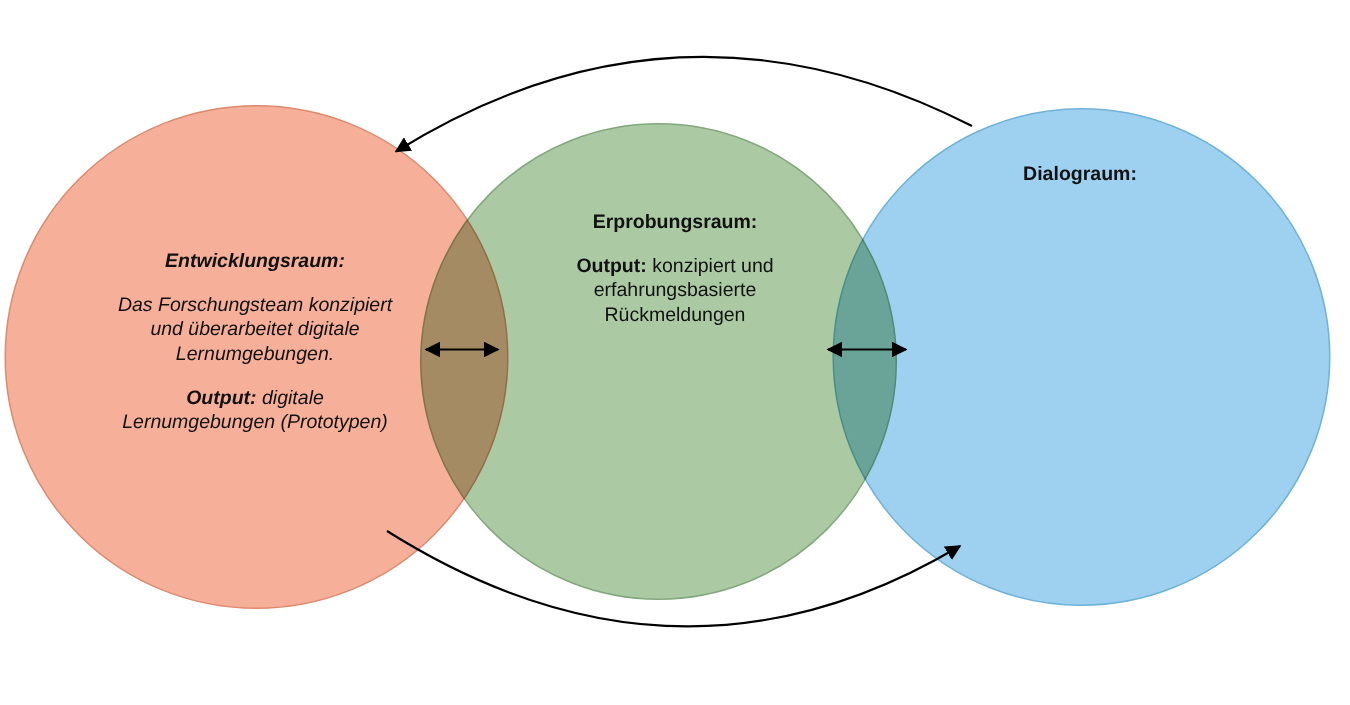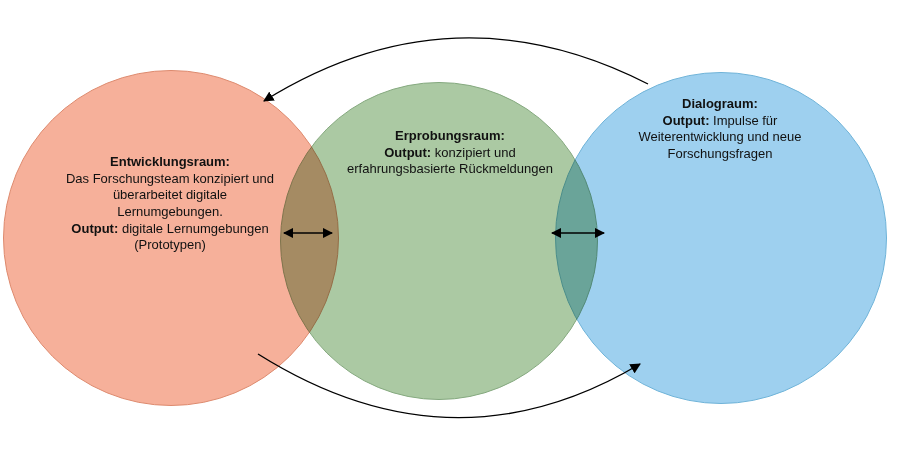--- a/index.html
+++ b/index.html
@@ -14,23 +14,23 @@
   }
   .c-left{left:3px;top:70px;width:334px;height:334px;}
   .c-mid{left:280px;top:82px;width:316px;height:316px;}
   .c-right{left:555px;top:72px;width:330px;height:330px;}
   .arrows{position:absolute;inset:0;z-index:2;pointer-events:none;}
   .arrows path{fill:none;stroke-width:1.4px;}
   .txt{
     position:absolute;z-index:3;width:216px;text-align:center;
     font-size:13px;line-height:1.28;color:#111111;
   }
-  .txt p{margin:0;}
+  .txt p{margin:12px;}
   .b{font-weight:bold;}
-  .t-left{left:62px;top:154px;}
+  .t-left{left:62px;top:154px;font-style:italic;}
   .t-mid{left:342px;top:128px;}
   .t-right{left:612px;top:96px;}
 </style>
 </head>
 <body>
 
 <div class="stage">
 
   <div class="blend-layer">
     <div class="circle c-left" style="background-color: rgb(246, 176, 154); border-color: rgb(221, 138, 110);"></div>
@@ -62,19 +62,15 @@
   <div class="txt t-mid">
     <p class="b">Erprobungsraum:</p>
     <p>
       <span class="b">Output:</span>
       <span>konzipiert und erfahrungsbasierte Rückmeldungen</span>
     </p>
   </div>
 
   <div class="txt t-right">
     <p class="b">Dialograum:</p>
-    <p>
-      <span class="b">Output:</span>
-      <span>Impulse für Weiterentwicklung und neue Forschungsfragen</span>
-    </p>
   </div>
 
 </div>
 
 </body></html>

